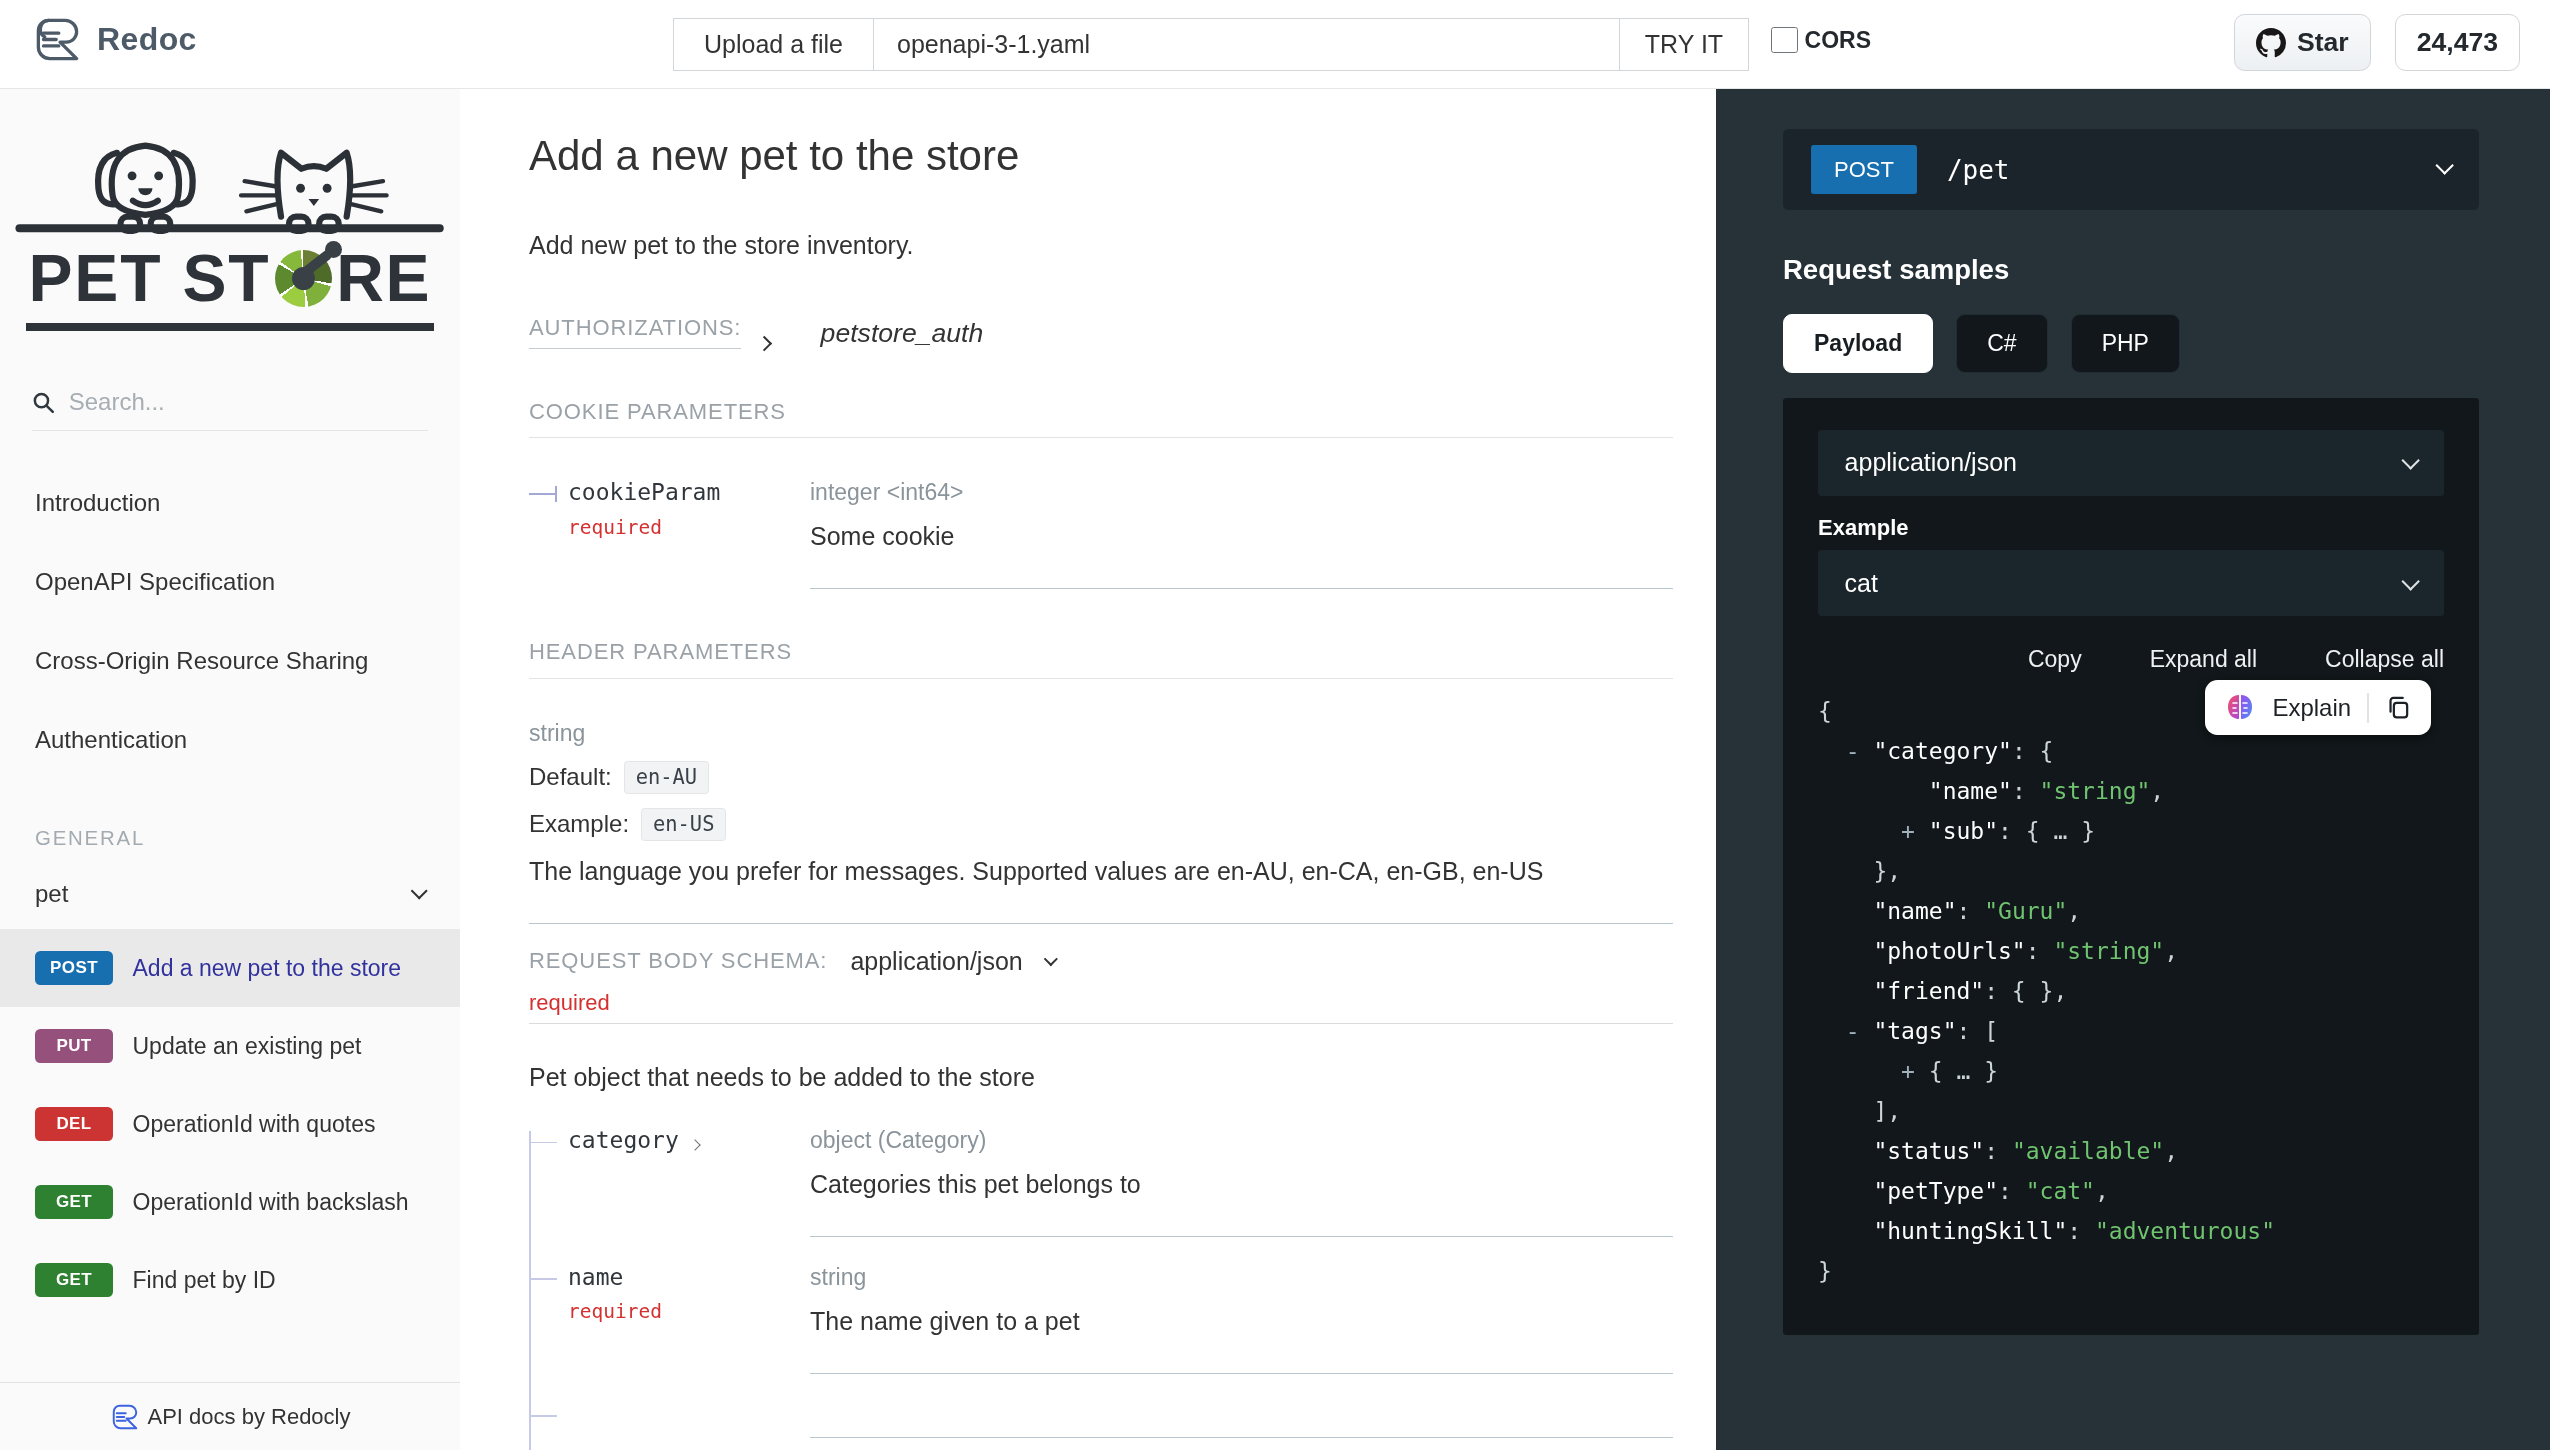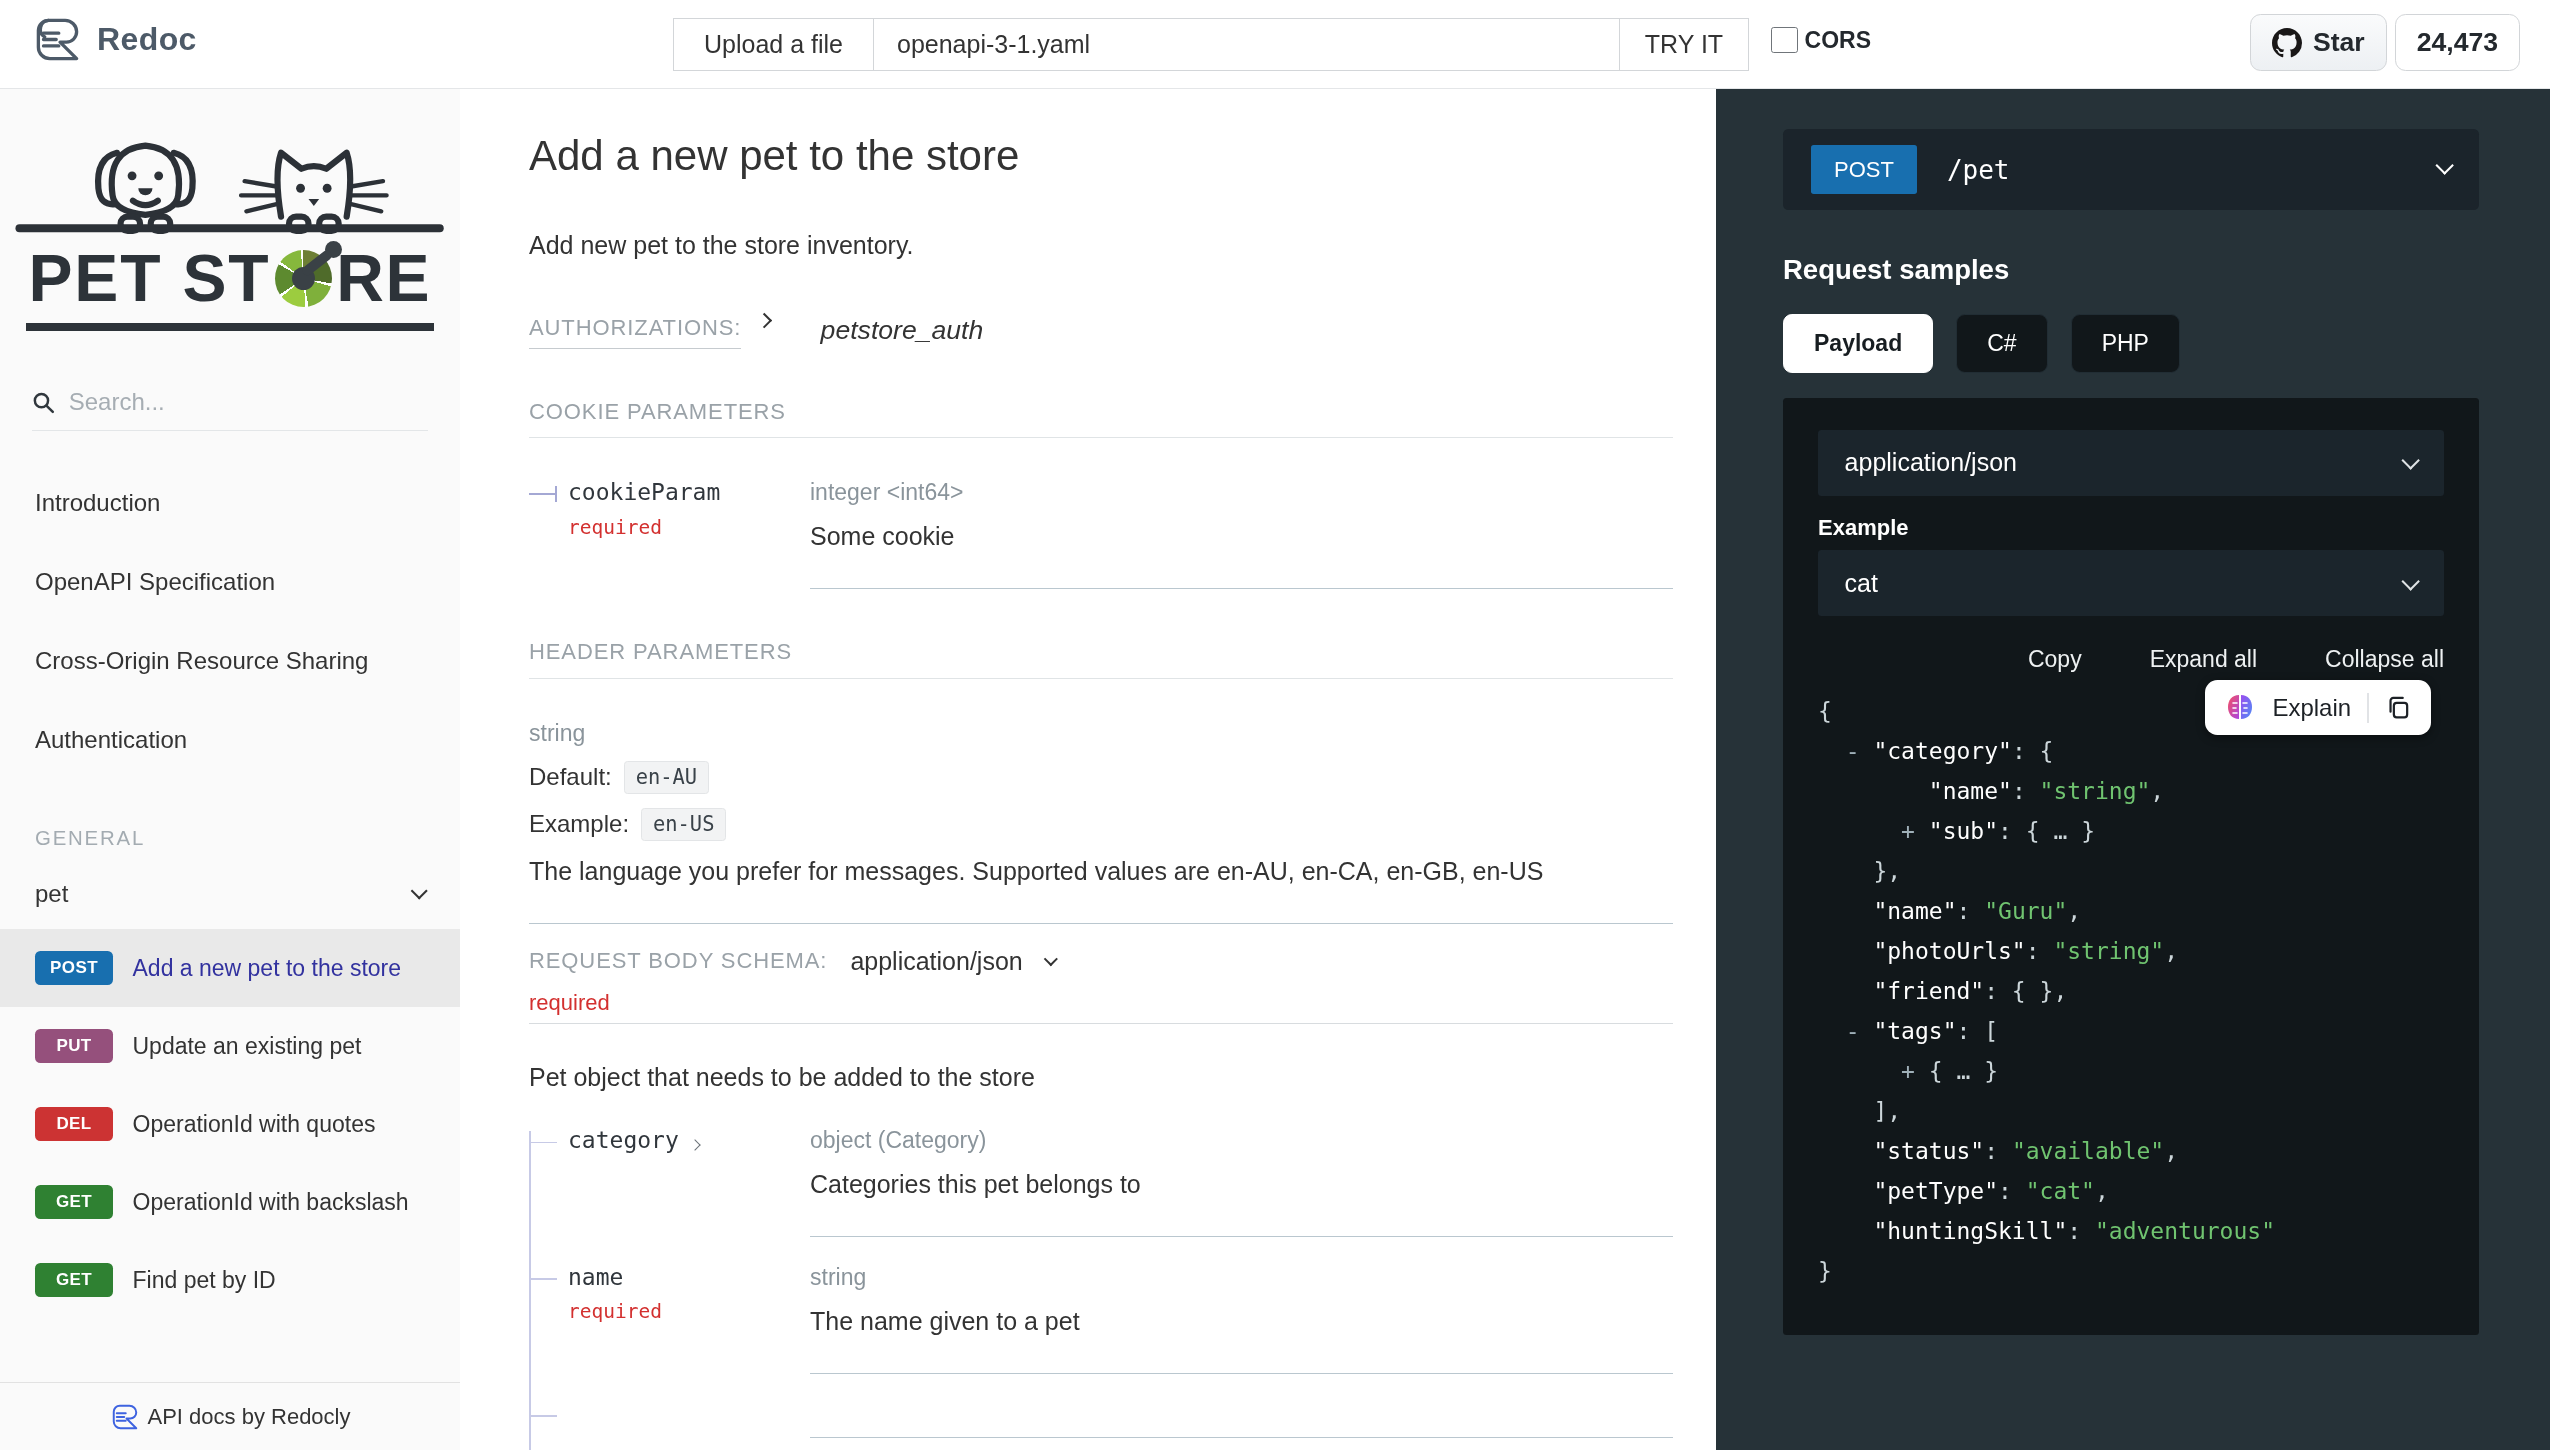--- a/index.html
+++ b/index.html
@@ -11,21 +11,21 @@
   .brand { position:absolute; left:32px; top:14px; display:flex; align-items:center; gap:14px; }
   .brand-text { font-size:32px; font-weight:600; color:#4d5a68; letter-spacing:0.4px; }
   .controls { position:absolute; left:673px; top:17.7px; height:53px; display:flex; }
   .ctl { border:1.8px solid #d3d6d9; background:#fff; display:flex; align-items:center; font-size:25px; color:#333; }
   .upload-btn { padding:0 30px; justify-content:center; cursor:pointer; }
   .file-input { width:746px; border-left:none; padding:0 23px; font-family:"Liberation Sans",sans-serif; font-size:25px; color:#333; outline:none; }
   .tryit-btn { width:129px; border-left:none; justify-content:center; cursor:pointer; }
   .cors { position:absolute; left:1771px; top:26.6px; display:flex; align-items:center; gap:7px; }
   .cors-box { width:26.6px; height:26.6px; border:1.8px solid #70757a; background:#fff; border-radius:2.7px; }
   .cors-label { font-size:23px; font-weight:600; color:#24292e; }
-  .star-widget { position:absolute; right:30px; top:14px; display:flex; gap:8px; }
+  .star-widget { position:absolute; right:30px; top:14px; display:flex; gap:24px; }
   .star-btn { display:flex; align-items:center; gap:10.6px; padding:0 21px; height:57px;
               border:1.8px solid #d2d5d8; border-radius:10.6px; background:linear-gradient(#fafbfc,#edf0f3);
               font-size:26.6px; font-weight:700; color:#24292e; cursor:pointer; }
   .star-count { display:flex; align-items:center; padding:0 21px; height:57px; border:1.8px solid #d2d5d8;
               border-radius:10.6px; background:#fff; font-size:26.6px; font-weight:700; color:#24292e; cursor:pointer; }
 
   
   .layout { display:flex; height:1362px; }
 
   
@@ -57,21 +57,21 @@
   .op.active { background:#e9e9e9; color:#32329f; }
   .badge { flex:0 0 78px; text-align:center; padding:7px 0; border-radius:5.3px; color:#fff; font-weight:700;
            font-size:17px; letter-spacing:0.4px; }
   .sfooter { margin-top:auto; border-top:1.8px solid #e2e2e2; height:69px; display:flex; align-items:center;
              justify-content:center; gap:8px; font-size:22px; color:#333; flex:0 0 69px; cursor:pointer; }
 
   
   .content { width:1256px; flex:0 0 1256px; background:#fff; padding:43px 43px 0 69px; position:relative; overflow:hidden; }
   .title { font-size:42px; font-weight:400; color:#333; }
   .descr { margin-top:51px; font-size:25px; color:#333; }
-  .auth { margin-top:55px; display:flex; align-items:flex-start; }
+  .auth { margin-top:55px; display:flex; align-items:flex-end; }
   .auth-label { font-size:22px; color:#9aa2a8; letter-spacing:0.9px; border-bottom:1.8px solid #c6cbcf; padding-bottom:7px; }
   .chev-rt { width:10.6px; height:10.6px; border-top:2.7px solid #333; border-right:2.7px solid #333; transform:rotate(45deg); margin-left:17.7px; }
   .auth-value { margin-left:51px; font-size:26.6px; font-style:italic; color:#333; }
   .section-cap { margin-top:50px; font-size:22px; color:#9aa2a8; letter-spacing:0.9px; padding-bottom:12.4px; border-bottom:1.8px solid #e0e4e6; }
   .prow { display:flex; margin-top:41px; }
   .pleft { flex:0 0 281px; width:281px; padding-left:39px; position:relative; }
   .tick::before { content:""; position:absolute; left:0; top:14px; width:26.6px; height:1.8px; background:#a4a8d4; }
   .tick::after  { content:""; position:absolute; left:26px; top:7px; width:1.8px; height:16px; background:#a4a8d4; }
   .pname { font-family:"DejaVu Sans Mono",monospace; font-size:23px; color:#30363c; }
   .fchev { display:inline-block; width:8px; height:8px; border-top:1.8px solid #6b7278; border-right:1.8px solid #6b7278;

